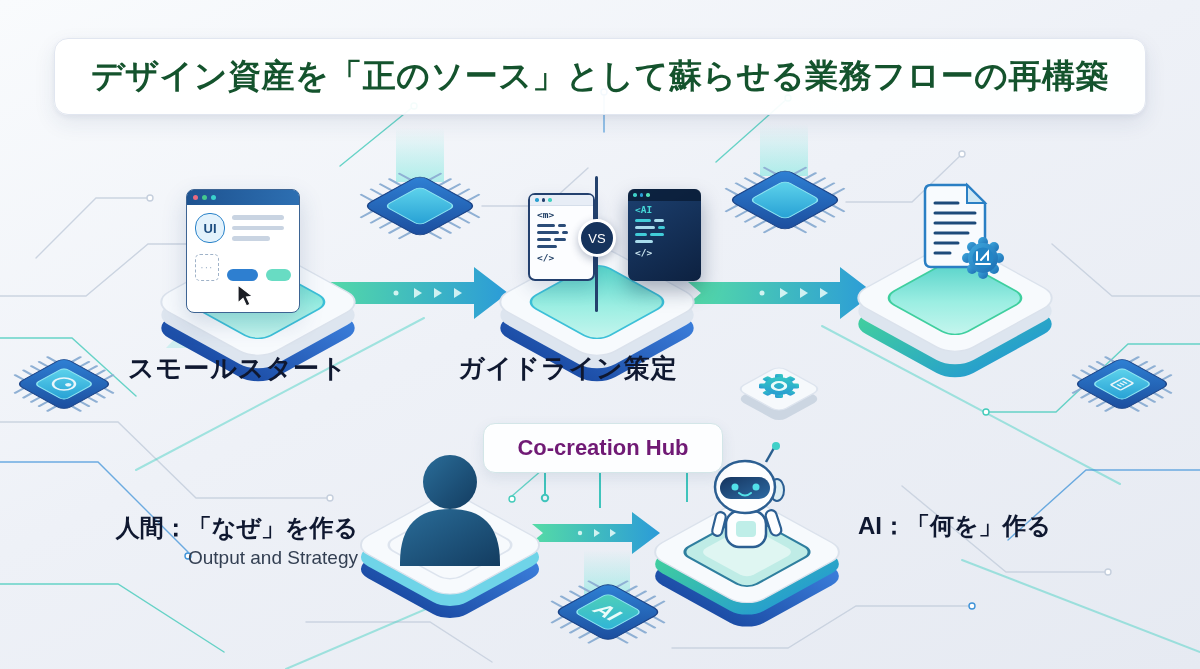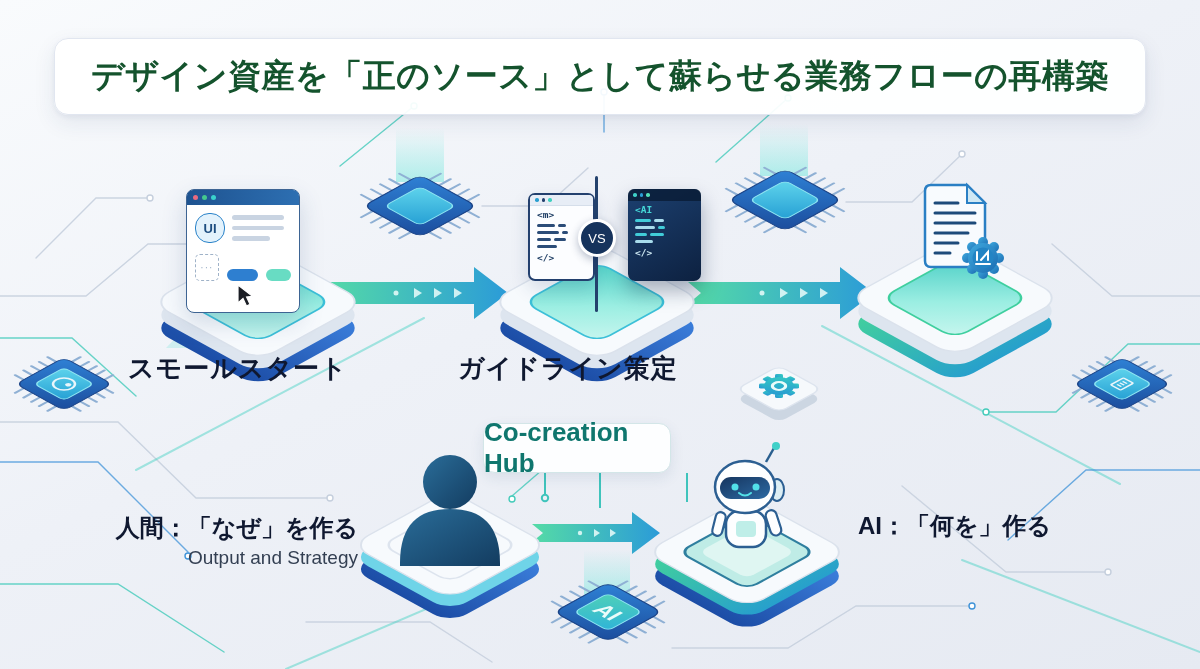--- a/index.html
+++ b/index.html
@@ -55,23 +55,23 @@
   border-radius:7px;box-shadow:0 10px 20px rgba(15,35,70,.35)}
 #code-right .hd{height:12px;background:rgba(8,25,50,.75);border-radius:6px 6px 0 0;display:flex;
   align-items:center;gap:3px;padding-left:5px}
 #code-right .cd{color:#45d8d8}
 .bt{background:#41ccd8}.bl{background:#a8dcec}
 .close-tag-dark{color:#cfeaf4}
 #vs{left:578px;top:219px;width:38px;height:38px;border-radius:50%;background:#16335c;border:3px solid #fff;
   box-shadow:0 3px 8px rgba(20,40,80,.3);display:flex;align-items:center;justify-content:center;
   color:#fff;font-weight:400;font-size:13px}
 
-#hub{left:483px;top:423px;width:188px;height:50px;background:#fdfeff;border:1.5px solid #d3e6e8;
+#hub{left:483px;top:423px;width:240px;height:50px;background:#fdfeff;border:1.5px solid #d3e6e8;
   border-radius:12px;box-shadow:0 5px 14px rgba(40,75,115,.10);display:flex;align-items:center;
-  justify-content:center;font-size:26px;font-weight:800;color:#0f766e}
+  justify-content:center;font-size:22px;font-weight:800;color:#701a75}
 
 .role{white-space:nowrap}
 #human-label{left:96px;top:512px;width:262px;text-align:right}
 #ai-label{left:858px;top:510px;width:290px;text-align:left}
 .role .t{font-size:24px;font-weight:800;color:#0f1830}
 .role .s{font-size:19px;color:#333f52;margin-top:3px}
 </style>
 </head>
 <body>
 

